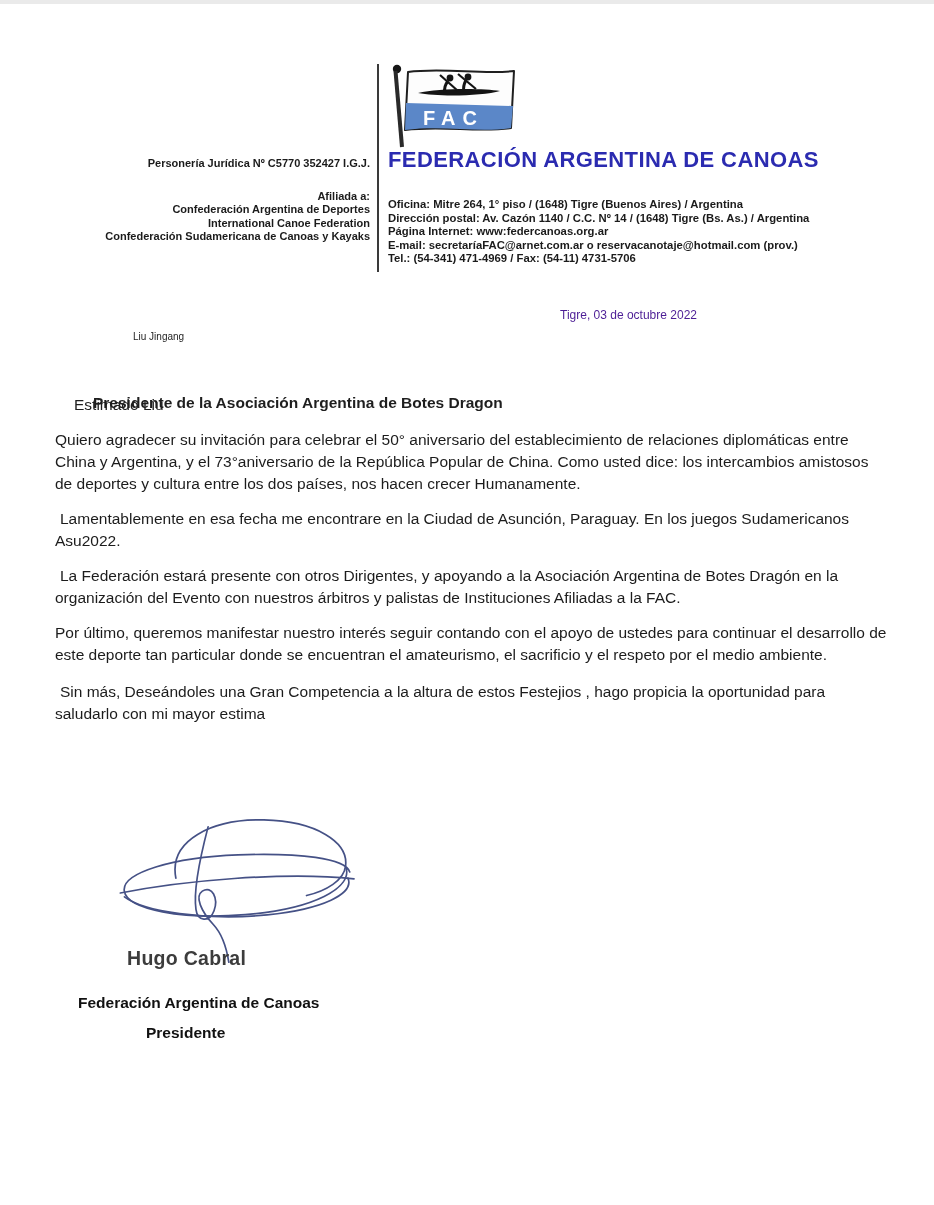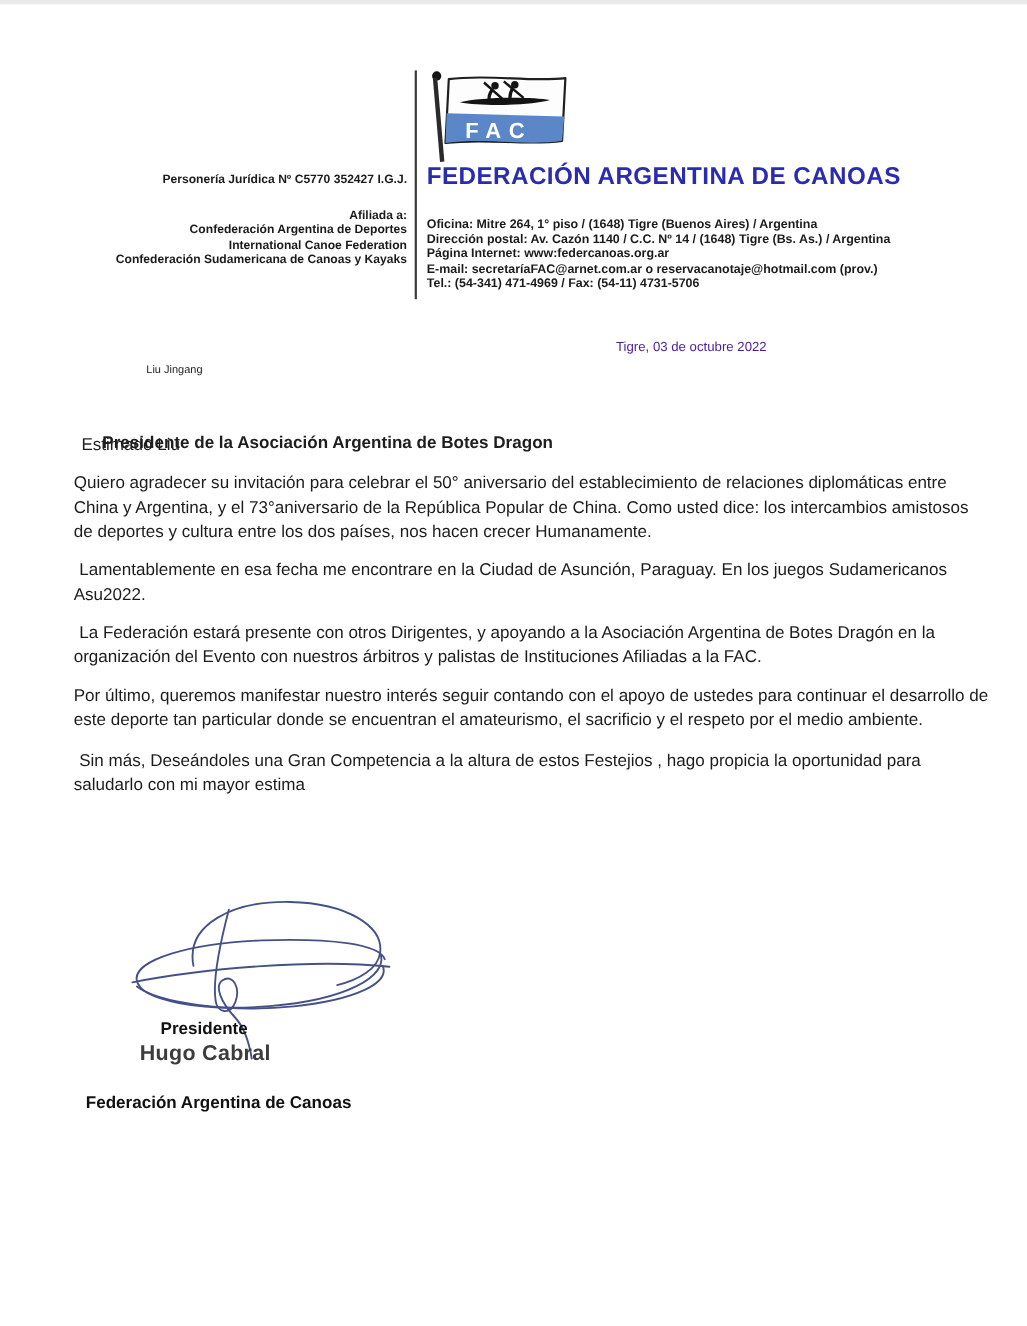--- a/index.html
+++ b/index.html
@@ -91,21 +91,20 @@
     left: 74px; top: 396px;
     font-size: 15.5px;
   }
   .para {
     position: absolute;
     left: 55px;
     width: 832px;
     font-size: 15.5px;
     line-height: 22px;
     color: #1c1c1c;
-    margin-left: 12px;
   }
   .p1 { top: 429px; }
   .p2 { top: 508px; text-indent: 5px; }
   .p3 { top: 565px; text-indent: 5px; }
   .p4 { top: 622px; }
   .p5 { top: 681px; text-indent: 5px; }
 
   
   .sig-scribble {
     position: absolute;
@@ -117,21 +116,21 @@
     position: absolute;
     left: 127px; top: 915px;
     font-size: 19.5px;
     font-weight: bold;
     color: #3c3c3c;
     letter-spacing: 0.3px;
     margin-top: 32px;
   }
   .sig-title {
     position: absolute;
-    left: 146px; top: 927px;
+    left: 146px; top: 1024px;
     font-size: 15.5px;
     font-weight: bold;
     color: #111;
   }
   .sig-org {
     position: absolute;
     left: 78px; top: 994px;
     font-size: 15.5px;
     font-weight: bold;
     color: #111;

